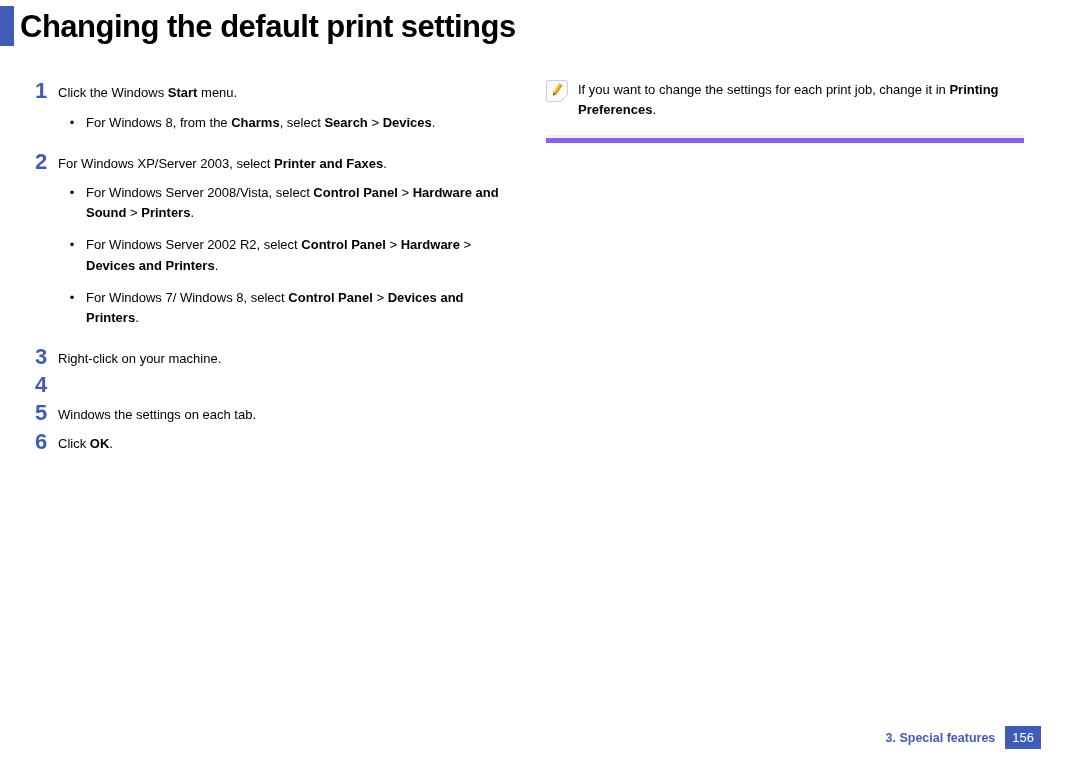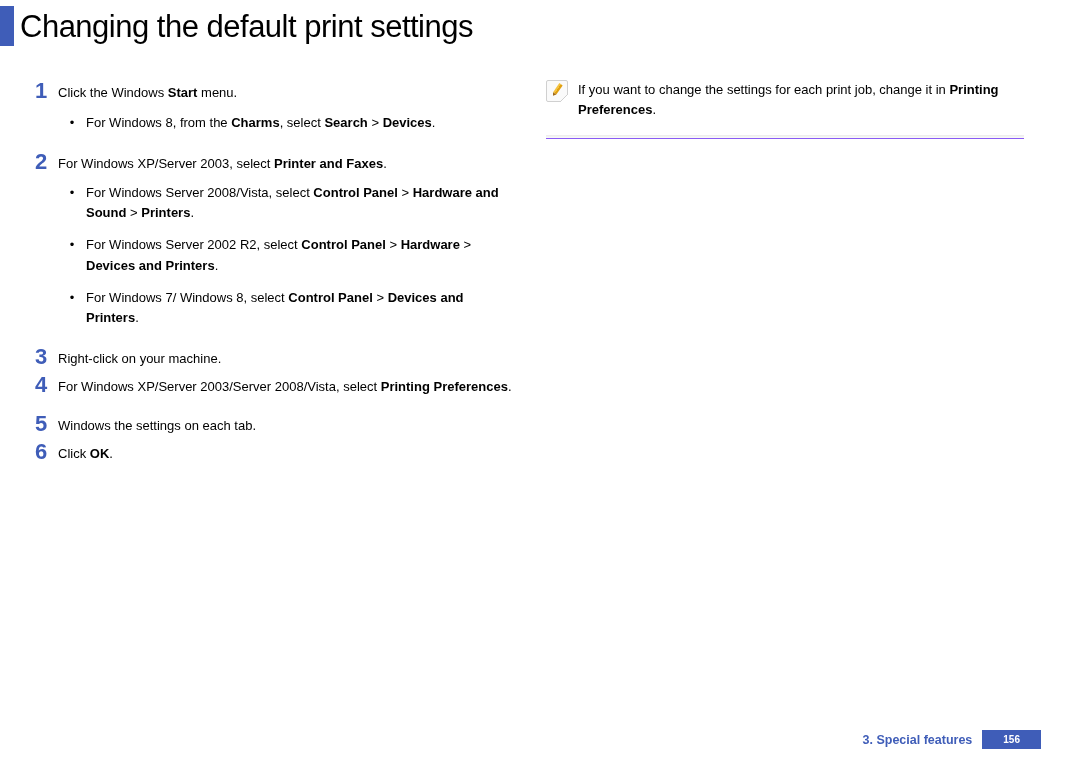--- a/index.html
+++ b/index.html
@@ -19,21 +19,21 @@
     align-items: center;
     height: 52px;
   }
   .blue-block {
     width: 14px;
     height: 40px;
     background: #3f5db8;
   }
   .title {
     font-size: 31px;
-    font-weight: 400;
+    font-weight: 700;
     margin-left: 6px;
     line-height: 1;
     letter-spacing: -0.5px;
     text-align: right;
   }
   .columns {
     display: flex;
     align-items: flex-start;
     padding-top: 28px;
   }
@@ -78,21 +78,21 @@
   }
   .bullet-dot {
     width: 28px;
     text-align: center;
     flex-shrink: 0;
   }
   .bullet-text { flex: 1; }
   b { font-weight: 700; }
   .note-box {
     margin: 0 0 18px 6px;
-    border-bottom: 1px solid #8b5cf6;
+    border-bottom: 5px solid #8b5cf6;
     padding-bottom: 18px;
     position: relative;
   }
   .note-box::after {
     content: "";
     position: absolute;
     left: 0; right: 0; bottom: -1px;
     height: 4px;
     background: linear-gradient(to bottom, rgba(0,0,0,0.08), rgba(0,0,0,0));
   }
@@ -162,23 +162,23 @@
     gap: 10px;
   }
   .footer-text {
     color: #3f5db8;
     font-weight: 700;
     font-size: 12.5px;
   }
   .page-badge {
     background: #3f5db8;
     color: #fff;
-    font-weight: 700;
-    font-size: 10px;
-    padding: 4px 21px;
+    font-weight: 400;
+    font-size: 13px;
+    padding: 4px 7px;
   }
 </style>
 </head>
 <body>
 
 <div class="title-bar">
   <div class="blue-block"></div>
   <div class="title">Changing the default print settings</div>
 </div>
 
@@ -232,23 +232,20 @@
     </div>
 
     <div class="step">
       <div class="num">3</div>
       <div class="step-body">Right-click on your machine.</div>
     </div>
 
     <div class="step">
       <div class="num">4</div>
       <div class="step-body">
-        <div style="margin-bottom:10px;">
-          <span>For Windows XP/Server 2003/Server 2008/Vista, select </span><b>Printing Preferences</b><span>.</span>
-        </div>
       </div>
     </div>
 
 
     <div class="step">
       <div class="num">5</div>
       <div class="step-body">Windows the settings on each tab.</div>
     </div>
 
     <div class="step">

